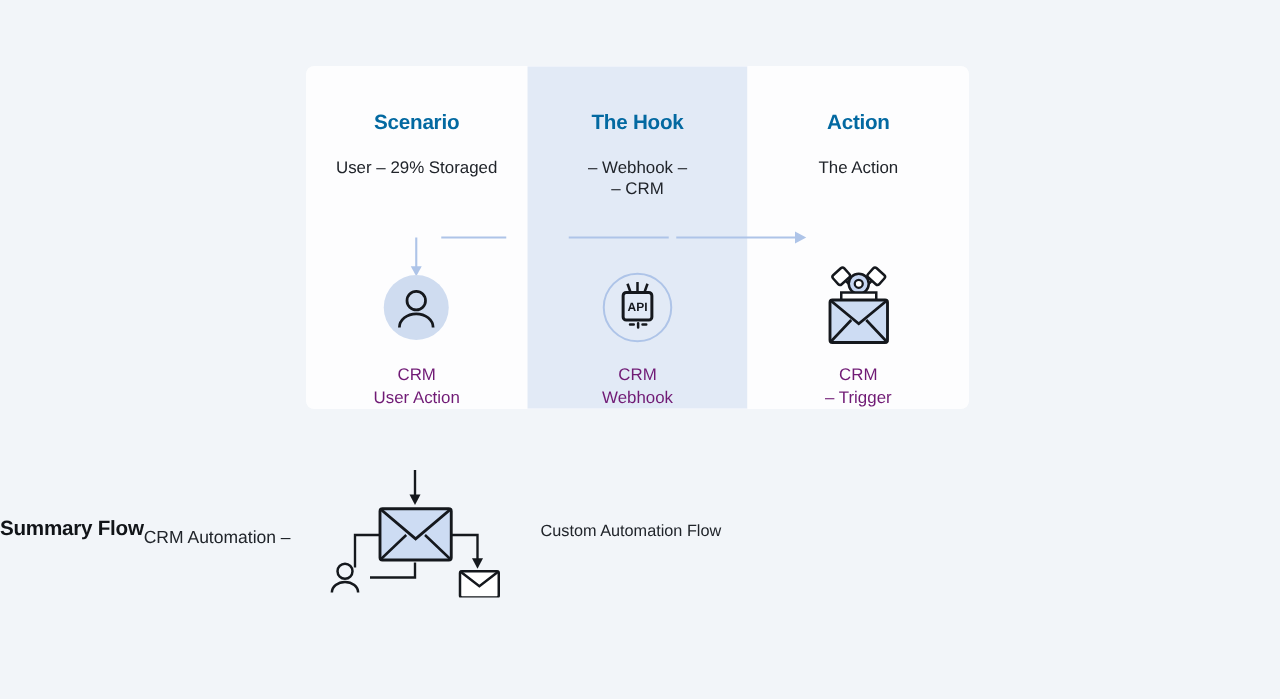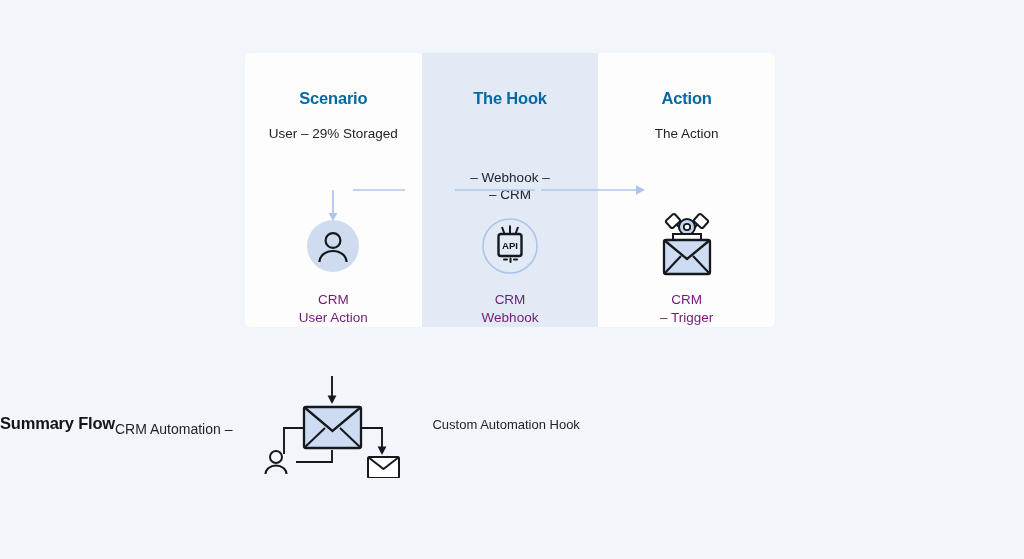--- a/index.html
+++ b/index.html
@@ -31,21 +31,20 @@
   .flow-col {
     position: relative;
     flex: 1 1 0;
     display: flex;
     flex-direction: column;
     align-items: center;
     background: #fdfdfe;
   }
   .flow-col.highlight {
     background: #e2eaf6;
-    gap: 44px;
   }
   .col-title {
     margin-top: 36px;
     font-size: 16.5px;
     font-weight: bold;
     color: #0369a1;
     letter-spacing: -0.2px;
   }
   .col-sub {
     margin-top: 17px;
@@ -237,14 +236,14 @@
       <circle cx="44" cy="83" r="6" fill="none" stroke="#15181d" stroke-width="2"></circle>
       <path d="M33.5 100 a10.5 8.5 0 0 1 21 0" fill="none" stroke="#15181d" stroke-width="2"></path>
     </g>
 
     <g>
       <rect x="136" y="83" width="31" height="21" rx="1.6" fill="#ffffff" stroke="#15181d" stroke-width="2"></rect>
       <path d="M136 83 L151.5 95 L167 83" fill="none" stroke="#15181d" stroke-width="2"></path>
     </g>
   </svg>
 
-  <div id="summary-caption">Custom Automation Hook</div>
+  <div id="summary-caption">Custom Automation Flow</div>
 </div>
 
 </body></html>

